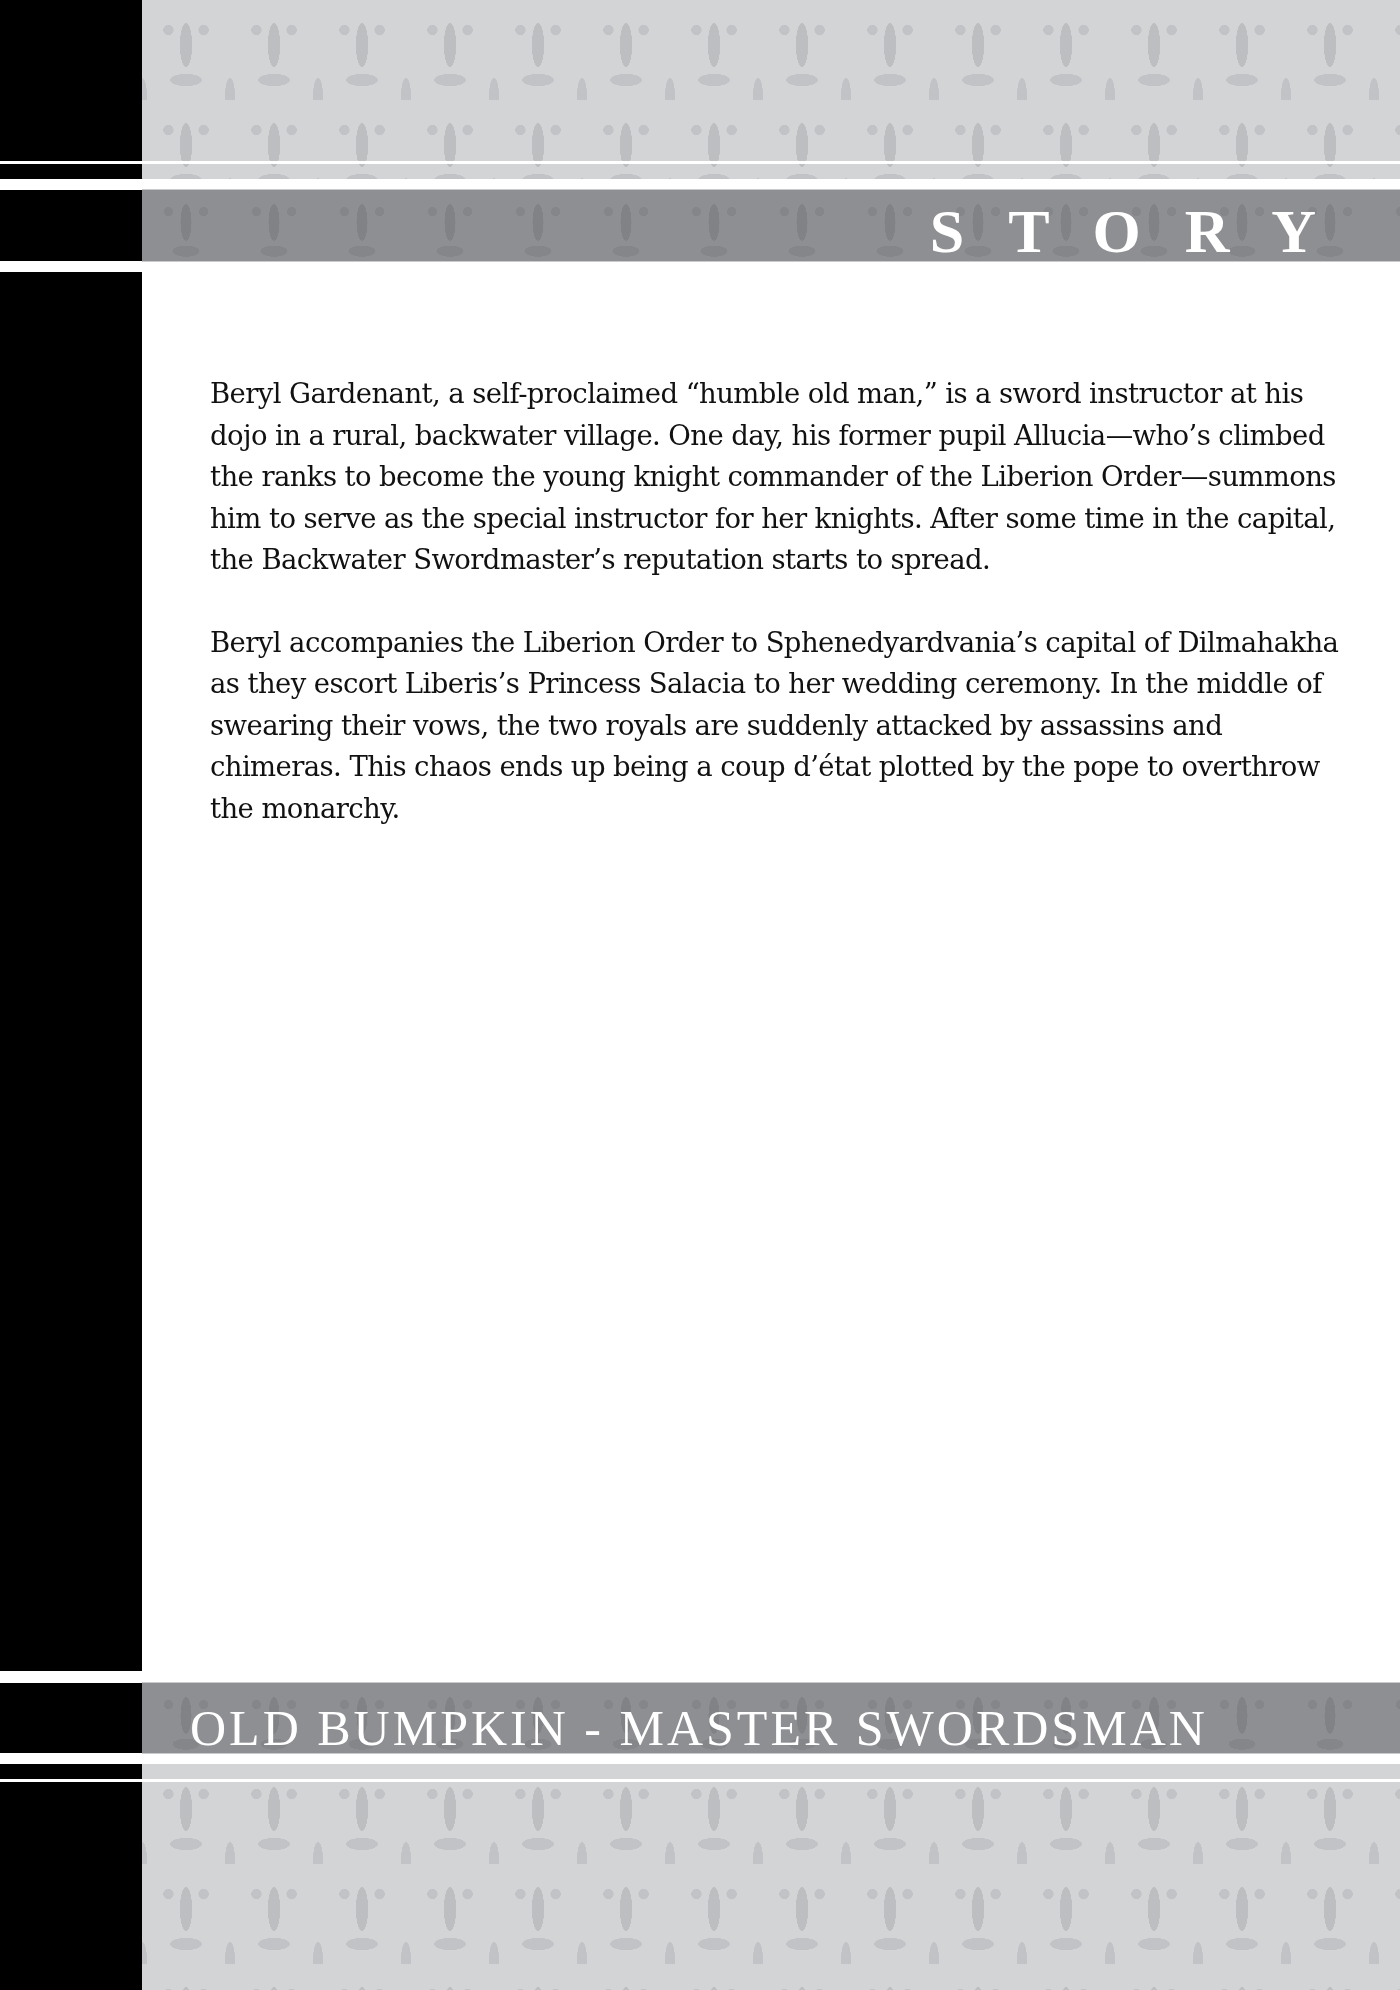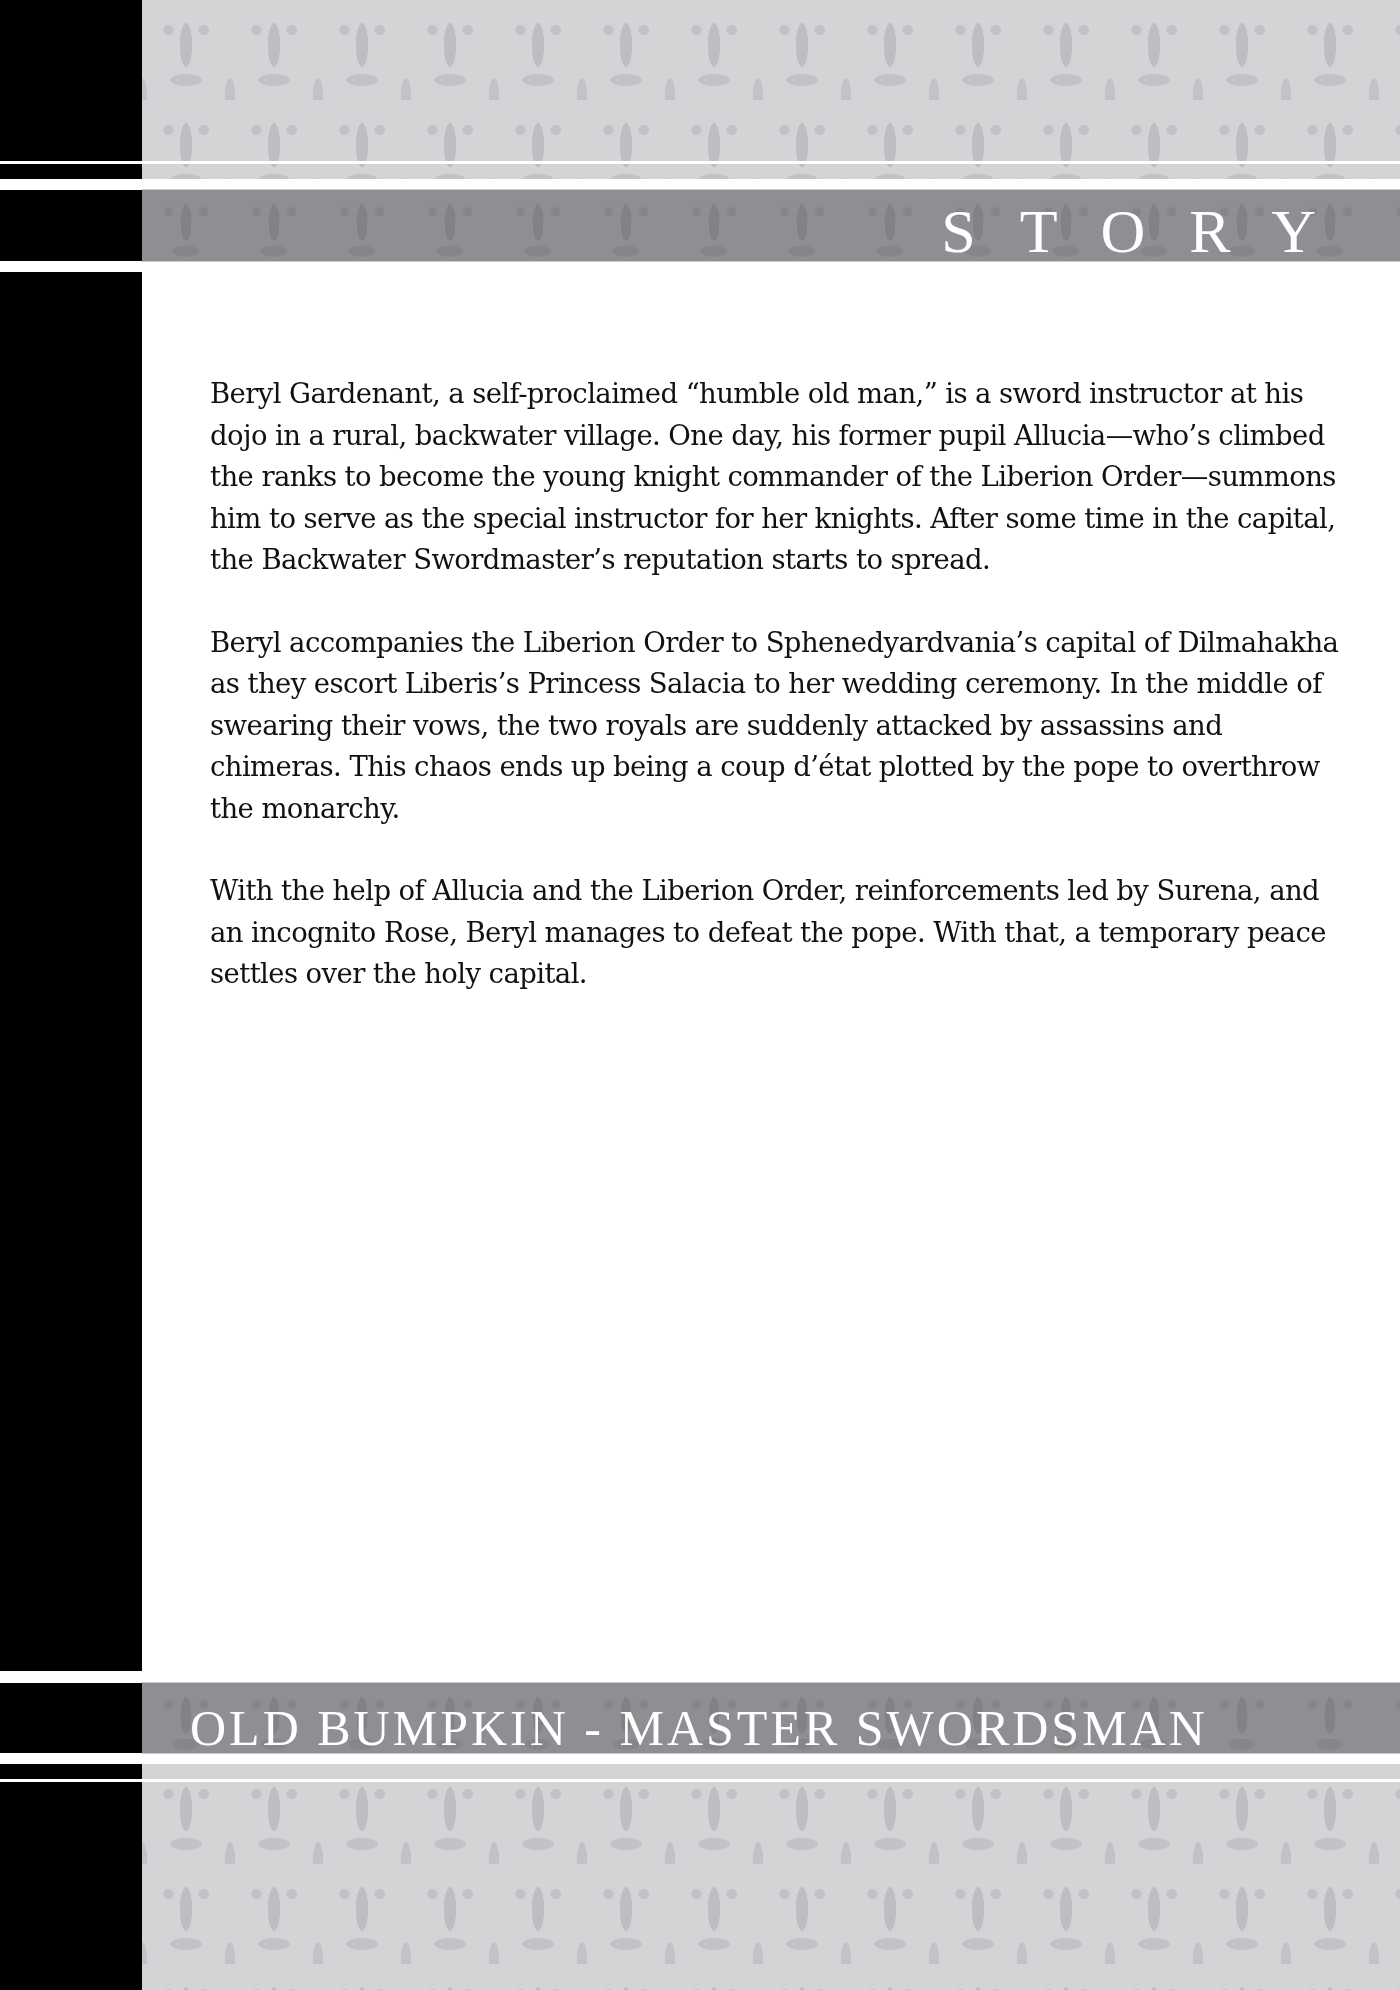--- a/index.html
+++ b/index.html
@@ -30,21 +30,21 @@
       background-size: 88px 72px;
       border-top: 1px solid #c9cacc;
       border-bottom: 1px solid #c9cacc;
     }
     .white-line { position: absolute; left: 0; right: 0; height: 3px; background: #ffffff; }
 
     .section-title {
       position: absolute; right: 40px; top: 190px; height: 82px;
       display: flex; align-items: center;
       color: #ffffff; font-family: "Liberation Serif", serif;
-      font-size: 62px; letter-spacing: 44px; font-weight: normal;
+      font-size: 62px; letter-spacing: 44px; font-weight: bold;
     }
     .series-title {
       position: absolute; left: 190px; top: 1683px; height: 90px;
       display: flex; align-items: center;
       color: #ffffff; font-family: "Liberation Serif", serif;
       font-size: 50px; letter-spacing: 3px; white-space: nowrap;
     }
 
     .body-text {
       position: absolute; left: 210px; top: 365px; width: 1130px;
@@ -66,20 +66,19 @@
 
 <div class="damask-light" style="top:0; height:179px;"></div>
 <div class="white-line" style="top:161px;"></div>
 
 <div class="damask-dark" style="top:189px; height:71px;"></div>
 <div class="section-title">STORY</div>
 
 <div class="body-text">
   <p>Beryl Gardenant, a self-proclaimed “humble old man,” is a sword instructor at his dojo in a rural, backwater village. One day, his former pupil Allucia—who’s climbed the ranks to become the young knight commander of the Liberion Order—summons him to serve as the special instructor for her knights. After some time in the capital, the Backwater Swordmaster’s reputation starts to spread.</p>
   <p>Beryl accompanies the Liberion Order to Sphenedyardvania’s capital of Dilmahakha as they escort Liberis’s Princess Salacia to her wedding ceremony. In the middle of swearing their vows, the two royals are suddenly attacked by assassins and chimeras. This chaos ends up being a coup d’état plotted by the pope to overthrow the monarchy.</p>
-  <p>With the help of Allucia and the Liberion Order, reinforcements led by Surena, and an incognito Rose, Beryl manages to defeat the pope. With that, a temporary peace settles over the holy capital.</p>
 </div>
 
 <div class="damask-dark" style="top:1682px; height:70px;"></div>
 <div class="series-title">OLD BUMPKIN - MASTER SWORDSMAN</div>
 
 <div class="damask-light" style="top:1764px; height:226px;"></div>
 <div class="white-line" style="top:1779px;"></div>
 
 </body></html>

